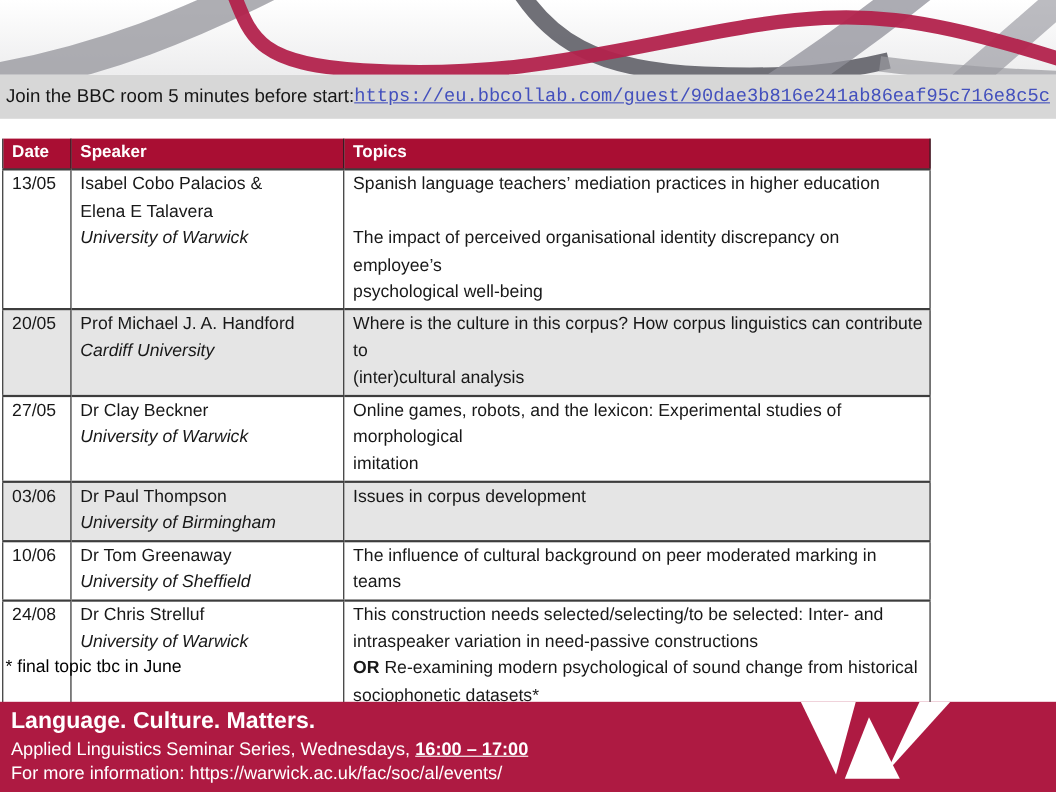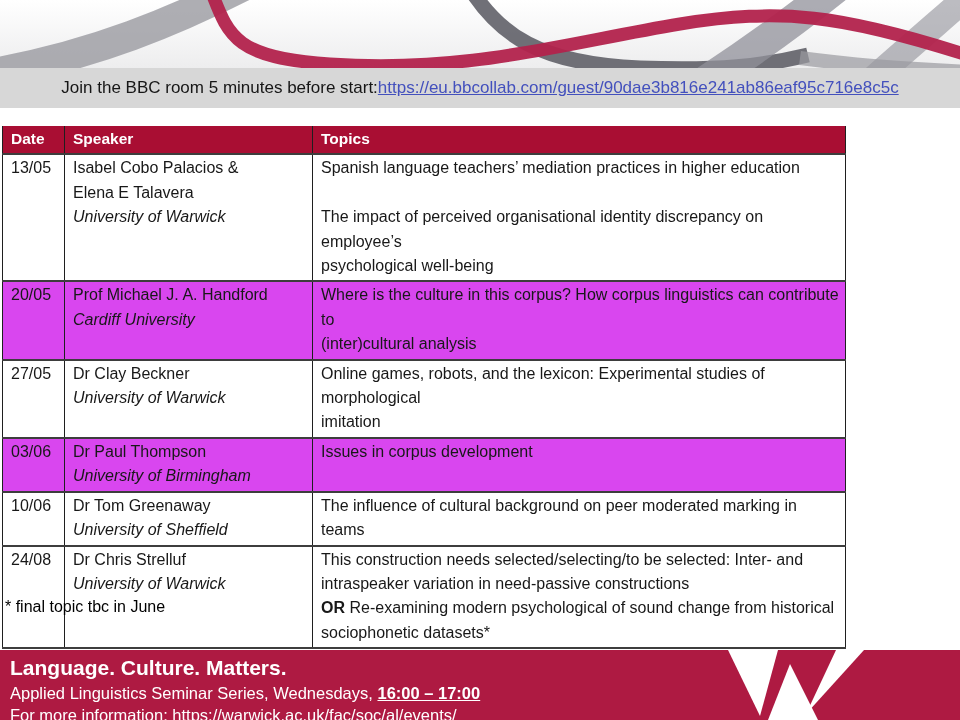--- a/index.html
+++ b/index.html
@@ -8,49 +8,49 @@
     font-family:"Liberation Sans","DejaVu Sans",sans-serif;background:#ffffff;
   }
   
   .deco{position:absolute;left:0;top:0;width:960px;height:68px;}
   
   .join-banner{
     position:absolute;left:0;top:68px;width:960px;height:40px;background:#d7d7d7;
     display:flex;align-items:center;justify-content:center;
     font-size:17px;color:#161616;
   }
-  .join-banner a{color:#4350bd;text-decoration:underline;cursor:pointer;}
+  .join-banner a{color:#4350bd;text-decoration:underline;cursor:pointer;font-family:Liberation Mono, monospace;}
   
   .schedule{
     position:absolute;left:2px;top:126px;width:844px;
     border-collapse:collapse;table-layout:fixed;
     font-size:16px;line-height:24.4px;color:#181818;
   }
   .schedule col.c-date{width:62px;}
   .schedule col.c-speaker{width:248px;}
   .schedule thead th{
     background:#a90e33;color:#ffffff;font-weight:bold;text-align:left;
     font-size:15.5px;padding:1px 4px 2px 8px;
     border-left:1px solid #1f1f1f;border-right:1px solid #1f1f1f;
   }
   .schedule td{
     vertical-align:top;padding:1px 6px 2px 8px;
     border:1px solid #1f1f1f;
     border-top:2px solid #3d3d3d;border-bottom:2px solid #3d3d3d;
   }
-  .schedule tr.pink td{background:#d946ef;}
+  .schedule tr.pink td{background:#e5e5e5;}
   .pre{white-space:pre-line;}
   .speaker-name{white-space:pre-line;}
   .affiliation{font-style:italic;}
   .footnote{
     position:absolute;left:5px;top:598px;font-size:16px;color:#000000;
   }
   
   .footer-band{
-    position:absolute;left:0;bottom:0;width:960px;height:70px;background:#ae1a42;
+    position:absolute;left:0;bottom:0;width:960px;height:82px;background:#ae1a42;
     color:#ffffff;
   }
   .footer-text{position:absolute;left:10px;top:4px;}
   .footer-title{font-size:21px;font-weight:bold;line-height:28px;}
   .footer-line{font-size:16.5px;line-height:22px;}
   .footer-line b{font-weight:bold;text-decoration:underline;}
   .w-logo{position:absolute;left:724px;top:0;width:160px;height:72px;}
 </style>
 </head>
 <body>

